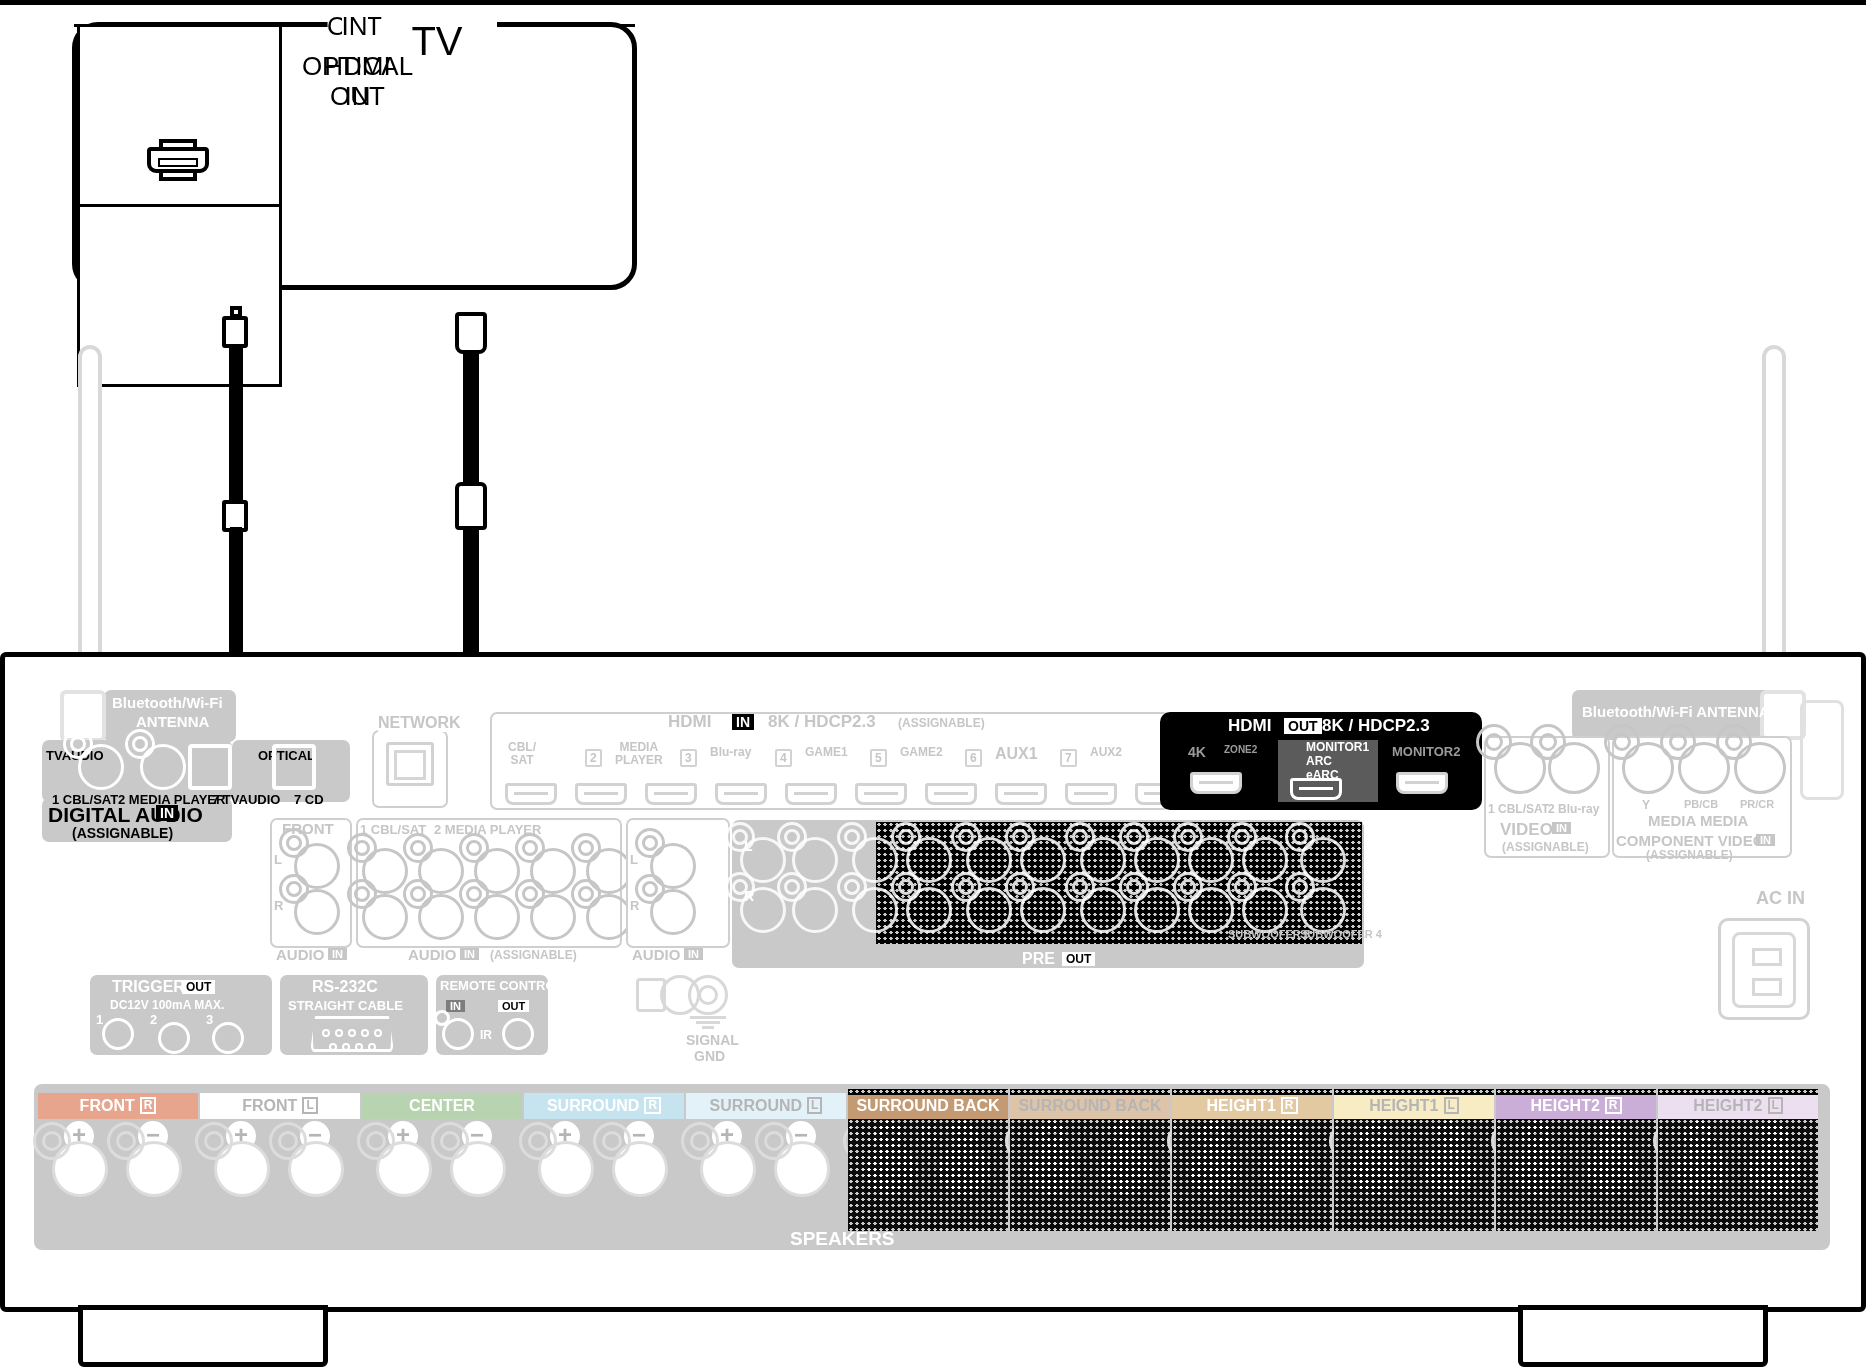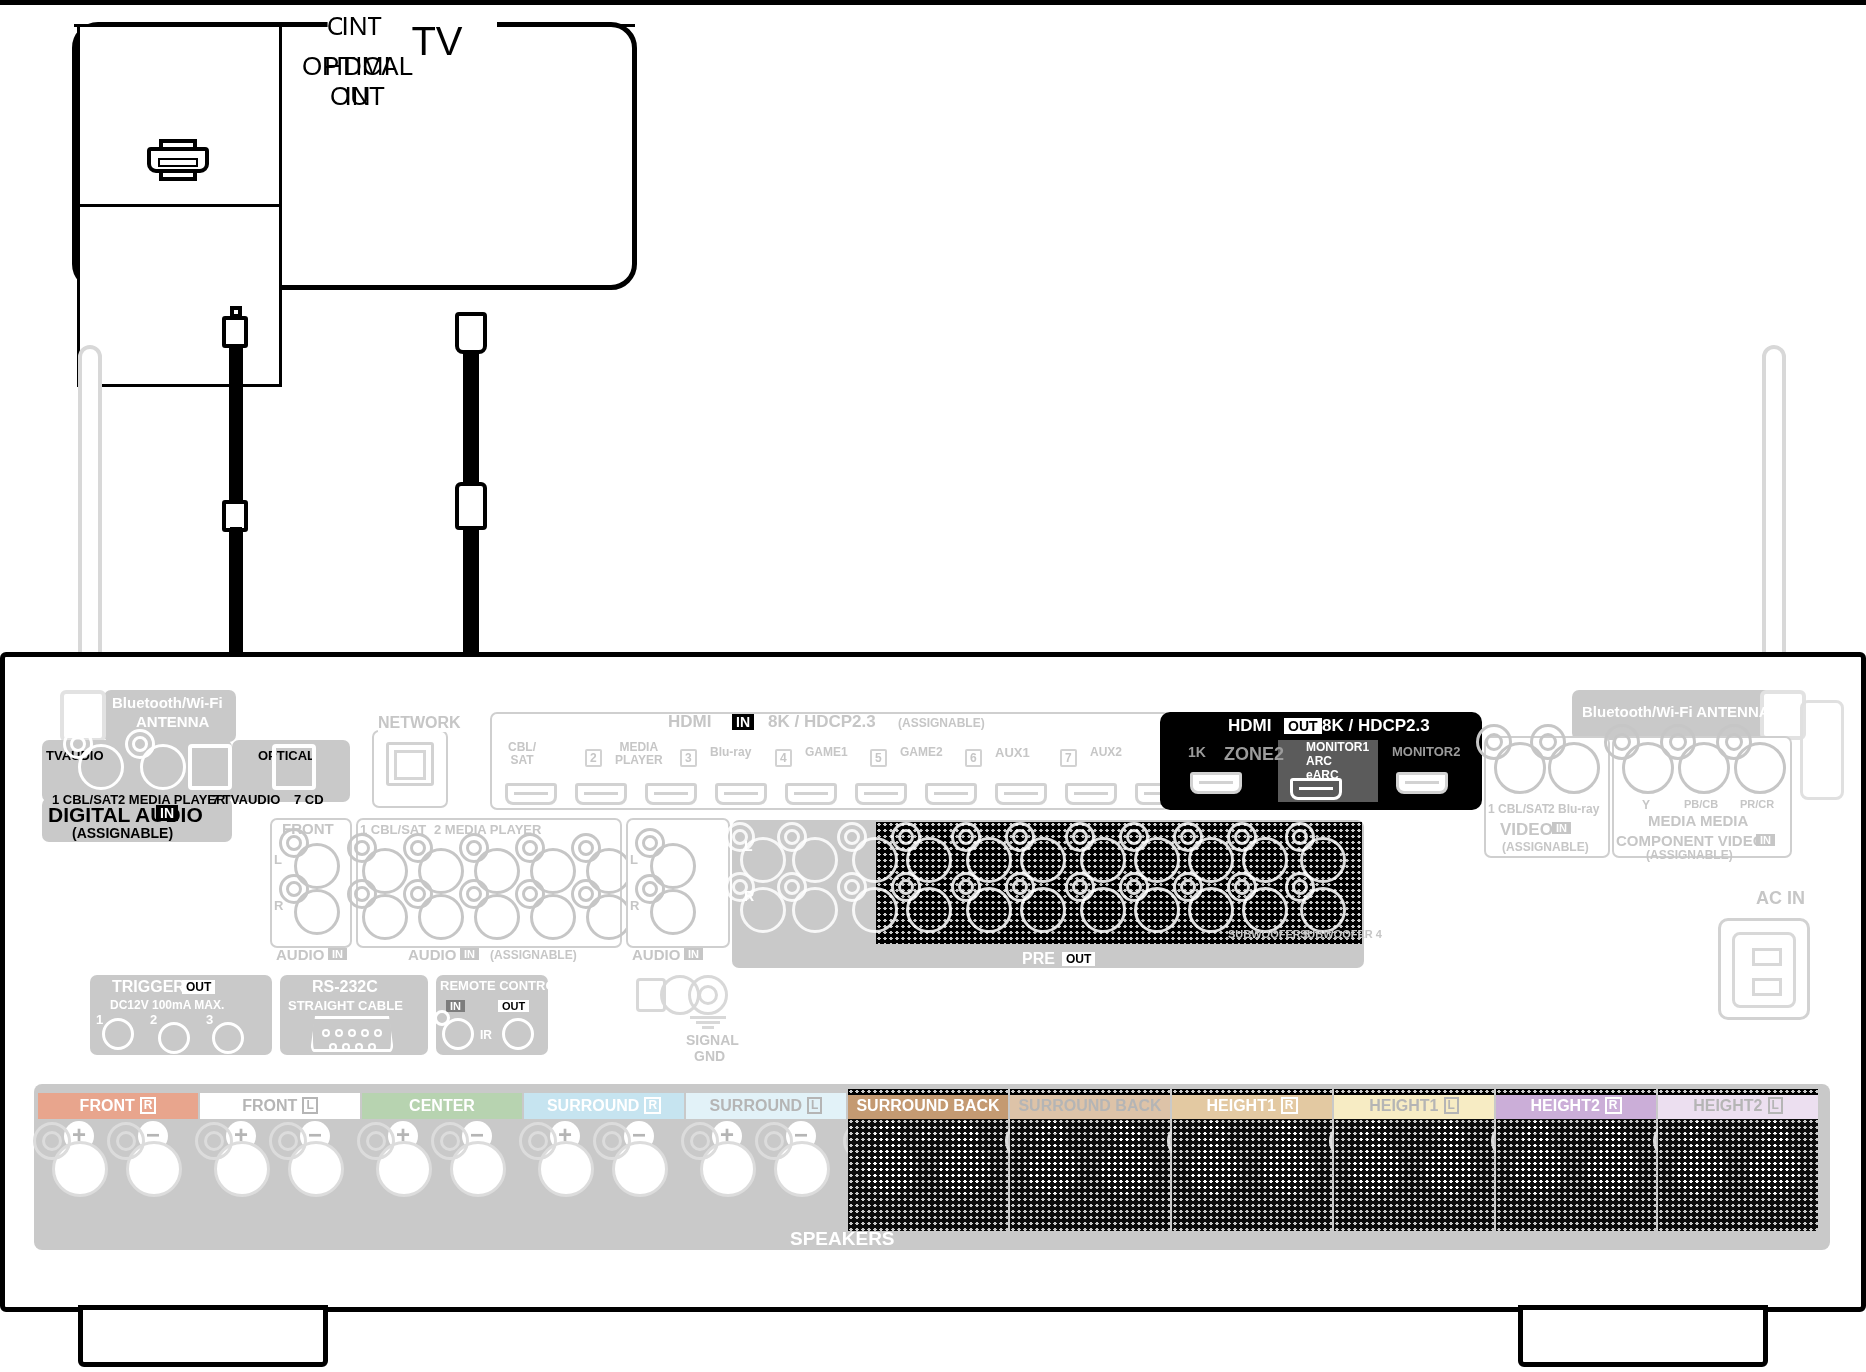--- a/index.html
+++ b/index.html
@@ -204,21 +204,21 @@
     <div class="txt lbl lbl-g" style="left: 508px; top: 736px; font-size: 12px; white-space: normal; line-height: 13px; text-align: center;">CBL/<br>SAT</div>
     <div class="txt lbl lbl-g" style="left: 585px; top: 744px; font-size: 12px; border: 2px solid rgb(210, 210, 210); padding: 0px 3px; border-radius: 2px;">2</div>
     <div class="txt lbl lbl-g" style="left: 615px; top: 736px; font-size: 12px; white-space: normal; line-height: 13px; text-align: center;">MEDIA<br>PLAYER</div>
     <div class="txt lbl lbl-g" style="left: 680px; top: 744px; font-size: 12px; border: 2px solid rgb(210, 210, 210); padding: 0px 3px; border-radius: 2px;">3</div>
     <div class="txt lbl lbl-g" style="left: 710px; top: 740px; font-size: 12px;">Blu-ray</div>
     <div class="txt lbl lbl-g" style="left: 775px; top: 744px; font-size: 12px; border: 2px solid rgb(210, 210, 210); padding: 0px 3px; border-radius: 2px;">4</div>
     <div class="txt lbl lbl-g" style="left: 805px; top: 740px; font-size: 12px;">GAME1</div>
     <div class="txt lbl lbl-g" style="left: 870px; top: 744px; font-size: 12px; border: 2px solid rgb(210, 210, 210); padding: 0px 3px; border-radius: 2px;">5</div>
     <div class="txt lbl lbl-g" style="left: 900px; top: 740px; font-size: 12px;">GAME2</div>
     <div class="txt lbl lbl-g" style="left: 965px; top: 744px; font-size: 12px; border: 2px solid rgb(210, 210, 210); padding: 0px 3px; border-radius: 2px;">6</div>
-    <div class="txt lbl lbl-g" style="left: 995px; top: 740px; font-size: 13px;">AUX1</div>
+    <div class="txt lbl lbl-g" style="left: 995px; top: 740px; font-size: 16px;">AUX1</div>
     <div class="txt lbl lbl-g" style="left: 1060px; top: 744px; font-size: 12px; border: 2px solid rgb(210, 210, 210); padding: 0px 3px; border-radius: 2px;">7</div>
     <div class="txt lbl lbl-g" style="left: 1090px; top: 740px; font-size: 12px;">AUX2</div>
     <div class="hdmi-g abs" style="left: 505px; top: 778px;"></div>
     <div class="hdmi-g abs" style="left: 575px; top: 778px;"></div>
     <div class="hdmi-g abs" style="left: 645px; top: 778px;"></div>
     <div class="hdmi-g abs" style="left: 715px; top: 778px;"></div>
     <div class="hdmi-g abs" style="left: 785px; top: 778px;"></div>
     <div class="hdmi-g abs" style="left: 855px; top: 778px;"></div>
     <div class="hdmi-g abs" style="left: 925px; top: 778px;"></div>
     <div class="hdmi-g abs" style="left: 995px; top: 778px;"></div>
@@ -228,22 +228,22 @@
 
 <div id="hdmi-out-box" style="left:1160px; top:712px; width:322px; height:98px;"></div>
 <div class="hatch abs" style="left:1175px; top:740px; width:103px; height:62px;"></div>
 <div class="hatch abs" style="left:1378px; top:740px; width:92px; height:62px;"></div>
 <div class="abs" style="left:1278px; top:740px; width:100px; height:62px; background:#5b5b5b;"></div>
 
 <div class="txt lbl lbl-w" style="left:1228px; top:716px; font-size:17px;">HDMI</div>
 <div class="txt tag tag-wob" style="position:absolute; left:1284px; top:718px; font-size:14px;">OUT</div>
 <div class="txt lbl lbl-w" style="left:1322px; top:716px; font-size:17px;">8K / HDCP2.3</div>
 
-<div class="txt lbl lbl-d" style="left:1188px; top:744px; font-size:14px;">1K</div>
-<div class="txt lbl lbl-d" style="left:1224px; top:744px; font-size:18px;">ZONE2</div>
+<div class="txt lbl lbl-d" style="left:1188px; top:744px; font-size:14px;">4K</div>
+<div class="txt lbl lbl-d" style="left:1224px; top:744px; font-size:10px;">ZONE2</div>
 <div class="hdmi-g abs" style="left:1190px; top:772px;"></div>
 
 <div class="txt lbl lbl-w" style="left:1306px; top:740px; font-size:12px;">MONITOR1</div>
 <div class="txt lbl lbl-w" style="left:1306px; top:754px; font-size:12px;">ARC</div>
 <div class="txt lbl lbl-w" style="left:1306px; top:768px; font-size:12px;">eARC</div>
 <div class="hdmi-w abs" style="left:1290px; top:778px;"></div>
 
 <div class="txt lbl lbl-d" style="left:1392px; top:744px; font-size:13px;">MONITOR2</div>
 <div class="hdmi-g abs" style="left:1396px; top:772px;"></div>
 

